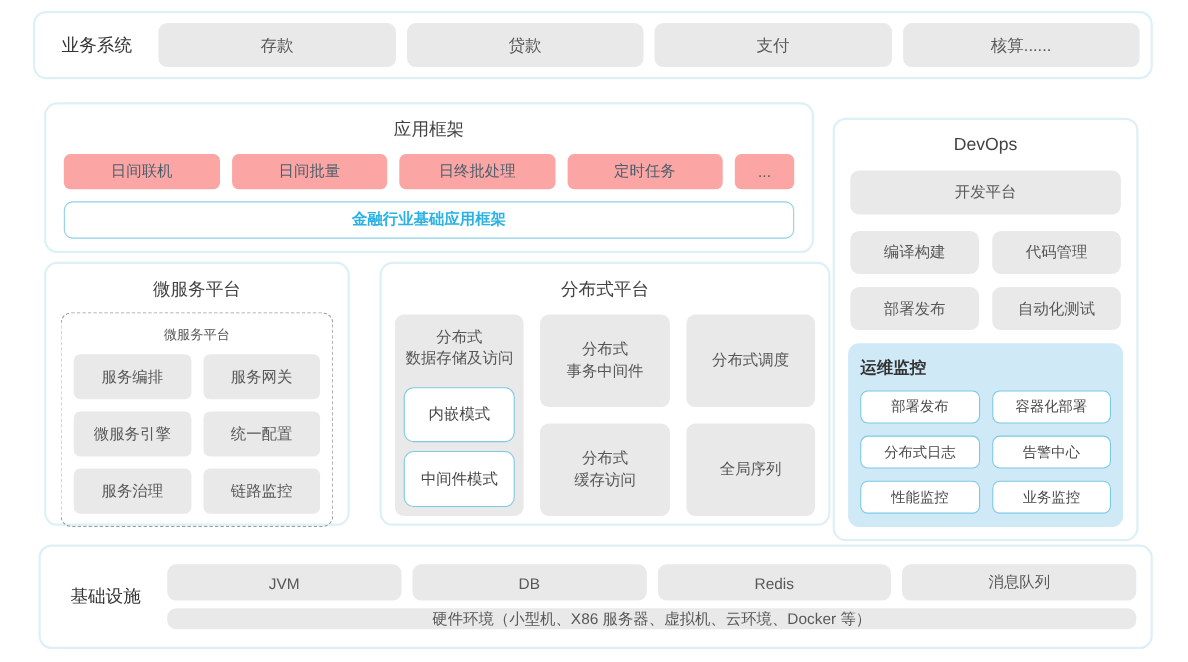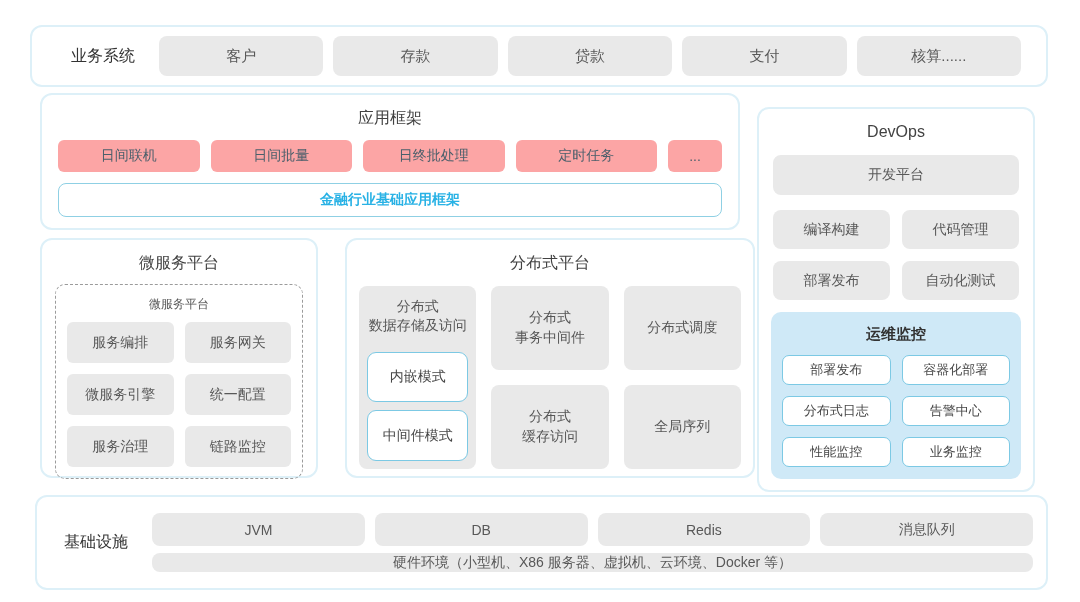--- a/index.html
+++ b/index.html
@@ -10,41 +10,41 @@
   
   .gray-btn { background:#e9e9e9; border-radius:8px; color:#585858;
     display:flex; align-items:center; justify-content:center; font-size:14px; }
   .blue-btn { background:#fca5a5; border-radius:6px; color:#4b5f6b; height:32px; flex:1;
     display:flex; align-items:center; justify-content:center; font-size:14px; }
   .white-btn { background:#fff; border:1.5px solid #7cc9e4; border-radius:8px; color:#474747;
     display:flex; align-items:center; justify-content:center; font-size:13px; }
   .sec-title { text-align:center; font-size:16px; color:#424242; }
 
   
-  #business-band { left:30px; top:25px; width:1018px; height:62px;
-    display:flex; align-items:center; padding:0 25px; }
+  #business-band { left:30px; top:10px; width:1018px; height:62px;
+    display:flex; align-items:center; padding:0 10px; }
   .band-label { width:92px; flex:0 0 92px; text-align:center; font-size:16px;
     font-weight:500; color:#333; }
   #business-band .gray-btn { flex:1; height:40px; margin-left:10px; font-size:15px; }
 
   
   #app-framework { left:40px; top:93px; width:700px; height:137px; padding-top:13px; }
   .mod-row { display:flex; gap:11px; margin:11px 16px 0; }
   .blue-btn.small { flex:0 0 54px; }
   .base-box { margin:11px 16px 12px; height:34px; border:1px solid #8fd0e4; border-radius:8px;
     display:flex; align-items:center; justify-content:center;
     color:#29b2e5; font-weight:bold; font-size:14px; }
 
   
   #devops { left:757px; top:107px; width:278px; height:385px; padding-top:14px; }
   .dev-platform { margin:14px 14px 0; height:40px; }
   .dev-grid { display:grid; grid-template-columns:1fr 1fr; gap:12px; margin:15px 14px 0; }
   .dev-grid .gray-btn { height:39px; }
   .monitor { margin:12px 12px 0; background:#cfe9f7; border-radius:10px; padding:10px 11px 12px; }
-  .monitor-title { text-align:center; font-size:15px; font-weight:bold; color:#333;
+  .monitor-title { text-align:left; font-size:15px; font-weight:bold; color:#333;
     margin:3px 0 11px; }
   .monitor-grid { display:grid; grid-template-columns:1fr 1fr; gap:11px; }
   .monitor-grid .white-btn { height:30px; border-radius:7px; }
 
   
   #microservice { left:40px; top:238px; width:278px; height:240px; padding-top:13px; }
   .dashed-box { margin:10px 13px 0; border:1.5px dashed #9b9b9b; border-radius:10px;
     padding:9px 11px 11px; }
   .inner-title { text-align:center; font-size:12px; color:#555; margin:2px 0 9px; }
   .ms-grid { display:grid; grid-template-columns:1fr 1fr; gap:11px; }
@@ -70,21 +70,20 @@
   .infra-body { flex:1; display:flex; flex-direction:column; gap:7px; margin-left:10px; }
   .infra-row { display:flex; gap:10px; }
   .infra-row .gray-btn { flex:1; height:33px; }
   .hw-btn { height:19px; }
 </style>
 </head>
 <body>
 
 <div class="panel" id="business-band">
   <div class="band-label">业务系统</div>
-  <div class="gray-btn">客户</div>
   <div class="gray-btn">存款</div>
   <div class="gray-btn">贷款</div>
   <div class="gray-btn">支付</div>
   <div class="gray-btn">核算......</div>
 </div>
 
 <div class="panel" id="app-framework">
   <div class="sec-title">应用框架</div>
   <div class="mod-row">
     <div class="blue-btn">日间联机</div>

